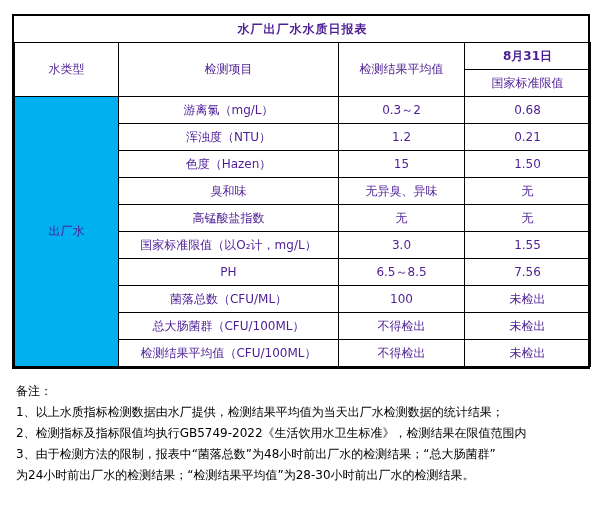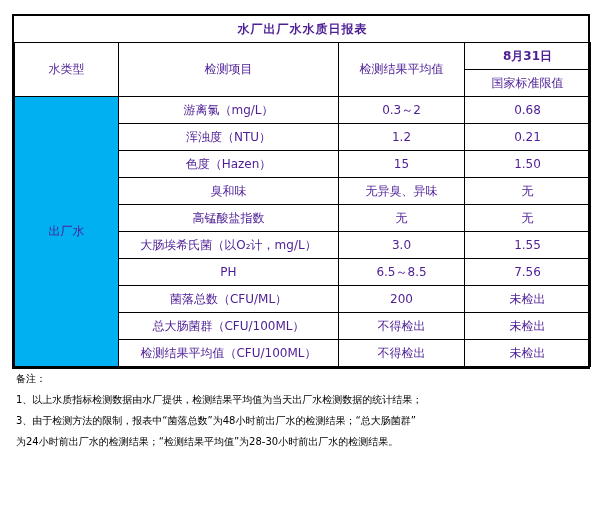--- a/index.html
+++ b/index.html
@@ -70,22 +70,22 @@
   .item-cell {
     text-align: left;
     padding-left: 10px;
   }
   .col-type { width: 104px; }
   .col-item { width: 220px; }
   .col-std  { width: 126px; }
   .col-res  { width: 126px; }
 
   .notes {
-    margin-top: 0;
-    font-size: 10px;
+    margin-top: 12px;
+    font-size: 12px;
     line-height: 20px;
     color: #000;
     padding: 0 4px;
   }
   .notes div { white-space: nowrap; }
   .notes .note-line { margin-bottom: 1px; }
 </style>
 </head>
 <body>
 
@@ -133,48 +133,49 @@
           <td class="item-cell">臭和味</td>
           <td>无异臭、异味</td>
           <td>无</td>
         </tr>
         <tr>
           <td class="item-cell">高锰酸盐指数</td>
           <td>无</td>
           <td>无</td>
         </tr>
         <tr>
-          <td class="item-cell">大肠埃希氏菌（以O₂计，mg/L）</td>
+          <td class="item-cell">国家标准限值（以O₂计，mg/L）</td>
           <td>3.0</td>
           <td>1.55</td>
         </tr>
         <tr>
           <td class="item-cell">PH</td>
           <td>6.5～8.5</td>
           <td>7.56</td>
         </tr>
         <tr>
           <td class="item-cell">菌落总数（CFU/ML）</td>
-          <td>200</td>
+          <td>100</td>
           <td>未检出</td>
         </tr>
         <tr>
           <td class="item-cell">总大肠菌群（CFU/100ML）</td>
           <td>不得检出</td>
           <td>未检出</td>
         </tr>
         <tr>
           <td class="item-cell">检测结果平均值（CFU/100ML）</td>
           <td>不得检出</td>
           <td>未检出</td>
         </tr>
       </tbody>
     </table>
   </div>
 
   <div class="notes">
     <div class="note-line">备注：</div>
     <div class="note-line">1、以上水质指标检测数据由水厂提供，检测结果平均值为当天出厂水检测数据的统计结果；</div>
+    <div class="note-line">2、检测指标及指标限值均执行GB5749-2022《生活饮用水卫生标准》，检测结果在限值范围内</div>
     <div class="note-line">3、由于检测方法的限制，报表中“菌落总数”为48小时前出厂水的检测结果；“总大肠菌群”</div>
     <div class="note-line">为24小时前出厂水的检测结果；“检测结果平均值”为28-30小时前出厂水的检测结果。</div>
   </div>
 
 </div>
 
 </body></html>

